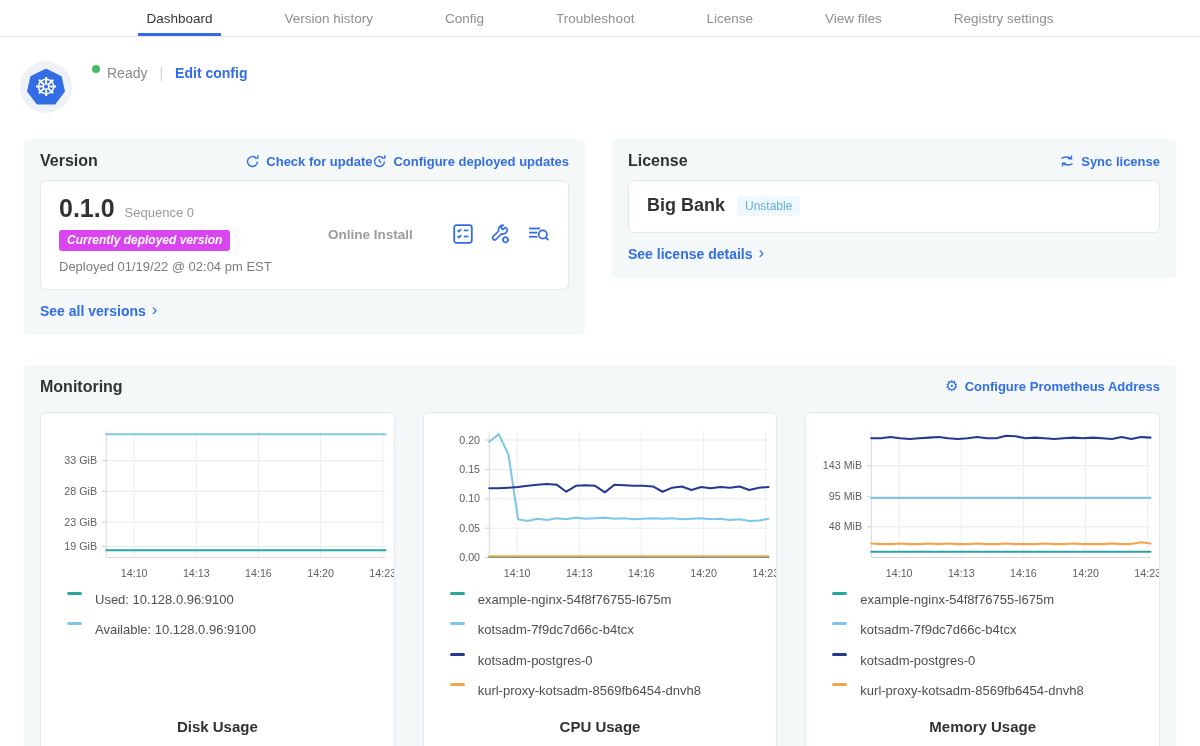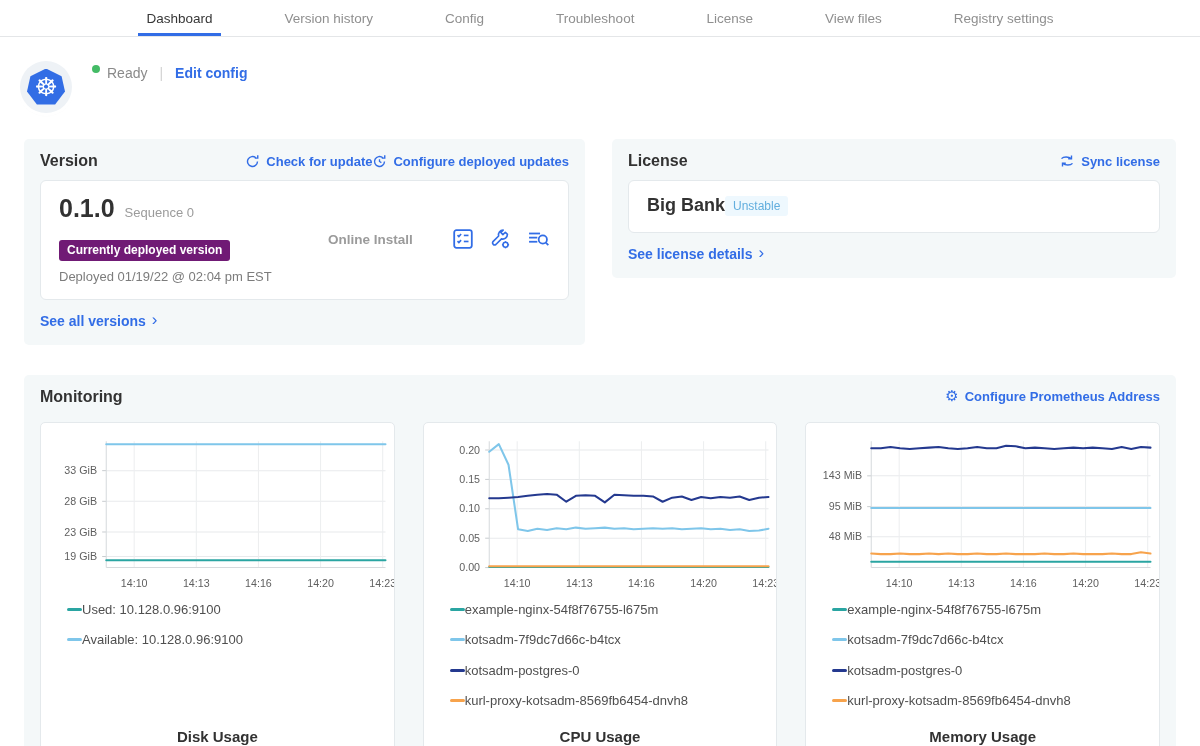--- a/index.html
+++ b/index.html
@@ -40,47 +40,47 @@
   .panel-title { font-size:16px; font-weight:700;text-align:center; }
   .head-actions { display:flex; }
   .inner-card { background:#fff; border:1px solid #e4e9ec; border-radius:6px; margin-top:10px; }
 
   .version-panel { width:561px; }
   .version-card { padding:13px 18px 15px; display:flex; align-items:center; min-height:96px; }
   .v-left { width:230px; }
   .v-line { display:flex; align-items:baseline; gap:10px; }
   .v-num { font-size:25px; font-weight:700; }
   .v-seq { font-size:13px; color:#9b9b9b; }
-  .green-badge { display:inline-block; margin-top:17px; background:#701a75; color:#fff;
-    font-size:12px; font-weight:700; padding:3px 8px 4px; border-radius:3px; }
+  .green-badge { display:inline-block; margin-top:7px; background:#d946ef; color:#fff;
+    font-size:12px; font-weight:700; padding:3px 8px 4px; border-radius:3px;font-style:italic; }
   .deployed { margin-top:8px; font-size:13px; color:#7c7c7c; }
   .v-mid { flex:1; text-align:center; font-size:13.5px; font-weight:700; color:#9b9b9b; }
   .v-icons { display:flex; gap:15px; align-items:center; }
   .v-icons svg { cursor:pointer; }
   .panel-footer-link { margin-top:12px; display:inline-flex; }
 
   .license-panel { flex:1; }
   .license-card { padding:14px 18px 16px; }
-  .lic-row1 { display:flex; align-items:center; }
+  .lic-row1 { display:flex; align-items:center; gap:12px; }
   .customer-name { font-size:18px; font-weight:700; }
   .channel-badge { background:#eef8fe; color:#62aede; font-size:12px; padding:3px 8px; border-radius:3px; }
   .lic-row2 { display:flex; align-items:center; gap:12px; margin-top:13px; }
   .trial-badge { background:#dcedfa; color:#3b9ddd; font-size:12px; font-weight:700;
     padding:3px 9px 4px; border-radius:3px; display:inline-flex; align-items:center; gap:5px; }
   .expiry { font-size:13px; color:#9b9b9b; }
 
   
   .monitoring-panel { margin-top:30px; height:400px; }
   .charts-row { display:flex; gap:28px; margin-top:16px; }
   .chart-card { flex:1; background:#fff; border:1px solid #e4e9ec; border-radius:5px;
     height:342px; display:flex; flex-direction:column; padding-top:8px; }
   .chart { width:100%; display:block; }
   .chart text { fill:#606060; font-size:10.5px; font-family:"Liberation Sans", sans-serif; }
   .legend { margin:6px 0 0 26px; }
-  .legend-item { display:flex; align-items:center; margin-bottom:15.5px; }
+  .legend-item { display:flex; gap:13px; margin-bottom:15.5px; }
   .legend-swatch { width:15px; height:3px; border-radius:2px; flex:none; }
   .legend-label { font-size:13px; color:#4f4f4f; }
   .chart-title { margin-top:auto; text-align:center; font-size:15px; font-weight:700; padding-bottom:18px; }
 
   .icon-blue { color:#326de6; }
   .gear-glyph { font-family:"DejaVu Sans", sans-serif; font-size:15px; line-height:1; font-weight:400; }
 </style>
 </head>
 <body>
 

